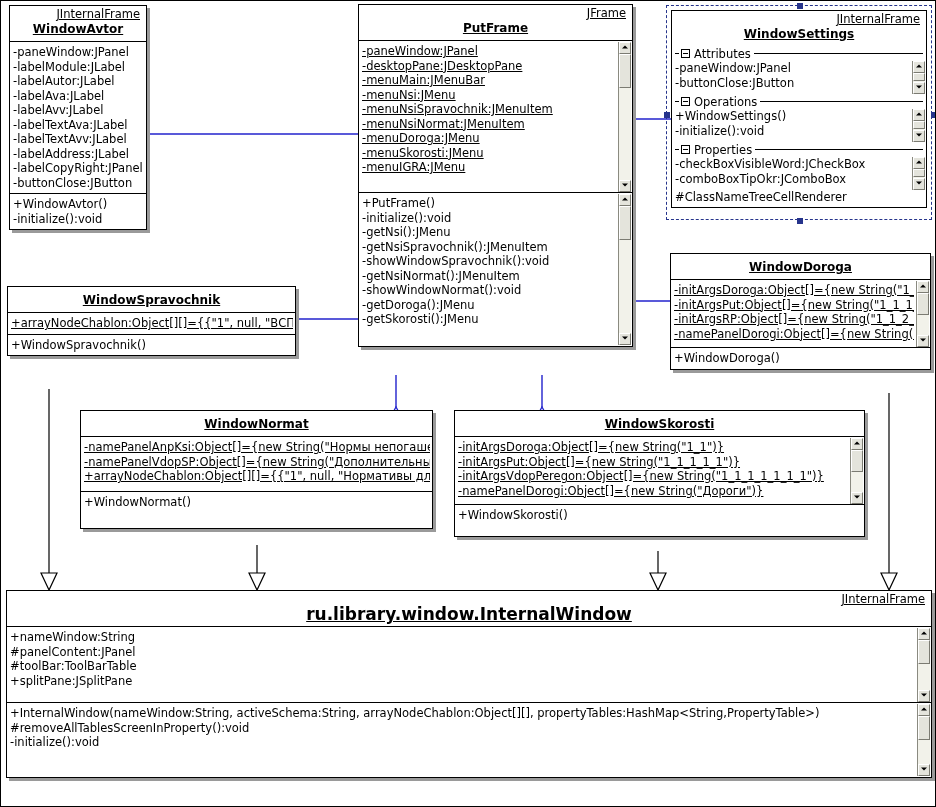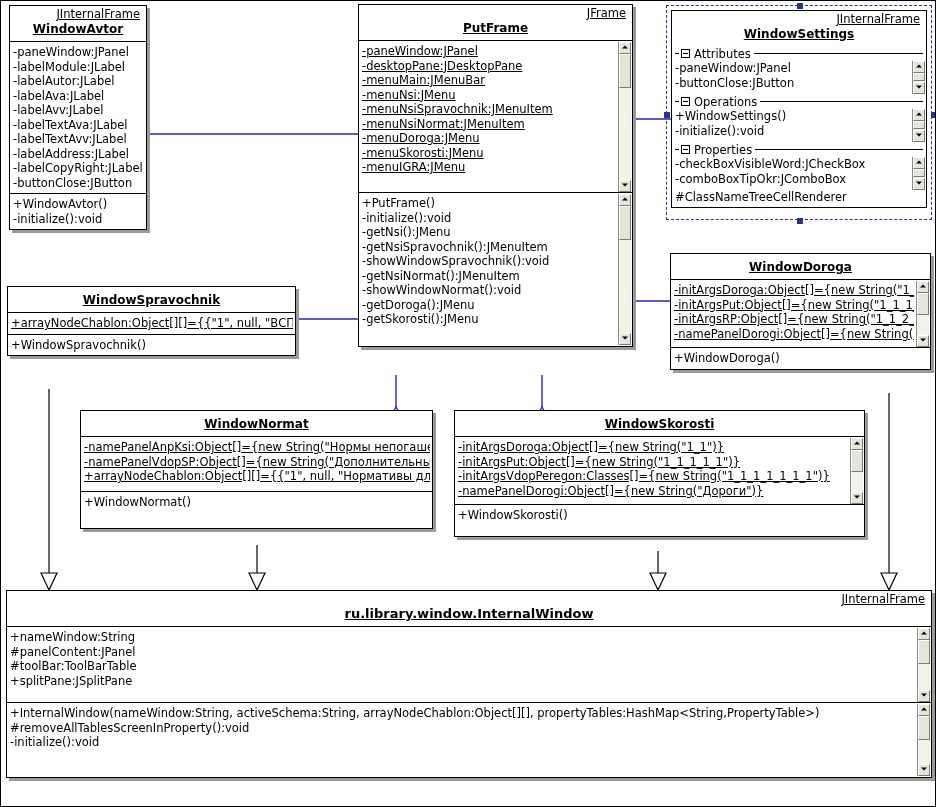--- a/index.html
+++ b/index.html
@@ -43,21 +43,21 @@
     padding-right: 2px;
     white-space: nowrap;
   }
   .cname {
     text-align: center;
     font-weight: bold;
     font-size: 12px;
     line-height: 16px;
     white-space: nowrap;
   }
-  .cname.big { font-size: 13px; }
+  .cname.big { font-size: 17px; }
 
   
   .compart {
     position: relative;
     border-bottom: 1px solid #000;
     padding: 3px 2px 3px 3px;
     overflow: hidden;
   }
   .compart.last { border-bottom: none; }
   .row {
@@ -213,21 +213,21 @@
     </div>
     <div class="compart">
       <div class="row">-paneWindow:JPanel</div>
       <div class="row">-labelModule:JLabel</div>
       <div class="row">-labelAutor:JLabel</div>
       <div class="row">-labelAva:JLabel</div>
       <div class="row">-labelAvv:JLabel</div>
       <div class="row">-labelTextAva:JLabel</div>
       <div class="row">-labelTextAvv:JLabel</div>
       <div class="row">-labelAddress:JLabel</div>
-      <div class="row">-labelCopyRight:JLabel</div>
+      <div class="row">-labelCopyRight:JPanel</div>
       <div class="row">-buttonClose:JButton</div>
     </div>
     <div class="compart last">
       <div class="row">+WindowAvtor()</div>
       <div class="row">-initialize():void</div>
     </div>
   </div>
 
   <div class="uml" style="left:6px; top:285px; width:289px;">
     <div class="hdr" style="padding-top:5px;">
@@ -402,21 +402,21 @@
     </div>
   </div>
 
   <div class="uml" style="left:453px; top:409px; width:411px;">
     <div class="hdr" style="padding-top:5px;">
       <div class="cname">WindowSkorosti</div>
     </div>
     <div class="compart" style="height:68px; padding-right:16px;">
       <div class="row stat">-initArgsDoroga:Object[]={new String("1_1")}</div>
       <div class="row stat">-initArgsPut:Object[]={new String("1_1_1_1_1")}</div>
-      <div class="row stat">-initArgsVdopPeregon:Classes[]={new String("1_1_1_1_1_1_1")}</div>
+      <div class="row stat">-initArgsVdopPeregon:Object[]={new String("1_1_1_1_1_1_1")}</div>
       <div class="row stat">-namePanelDorogi:Object[]={new String("Дороги")}</div>
       <div class="sbar" style="top:1px; height:66px;">
         <div class="btn up"></div>
         <div class="track">
           <div class="thumb" style="height:22px;"></div>
         </div>
         <div class="btn dn"></div>
       </div>
     </div>
     <div class="compart last" style="height:31px;">

